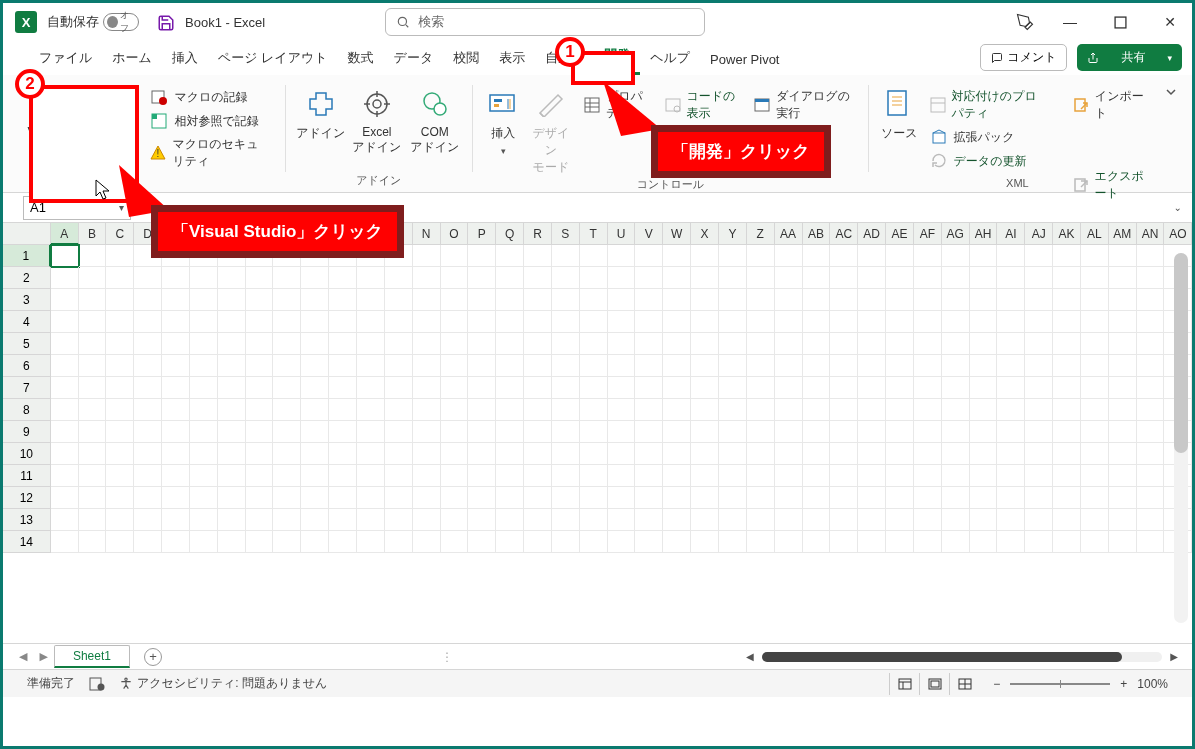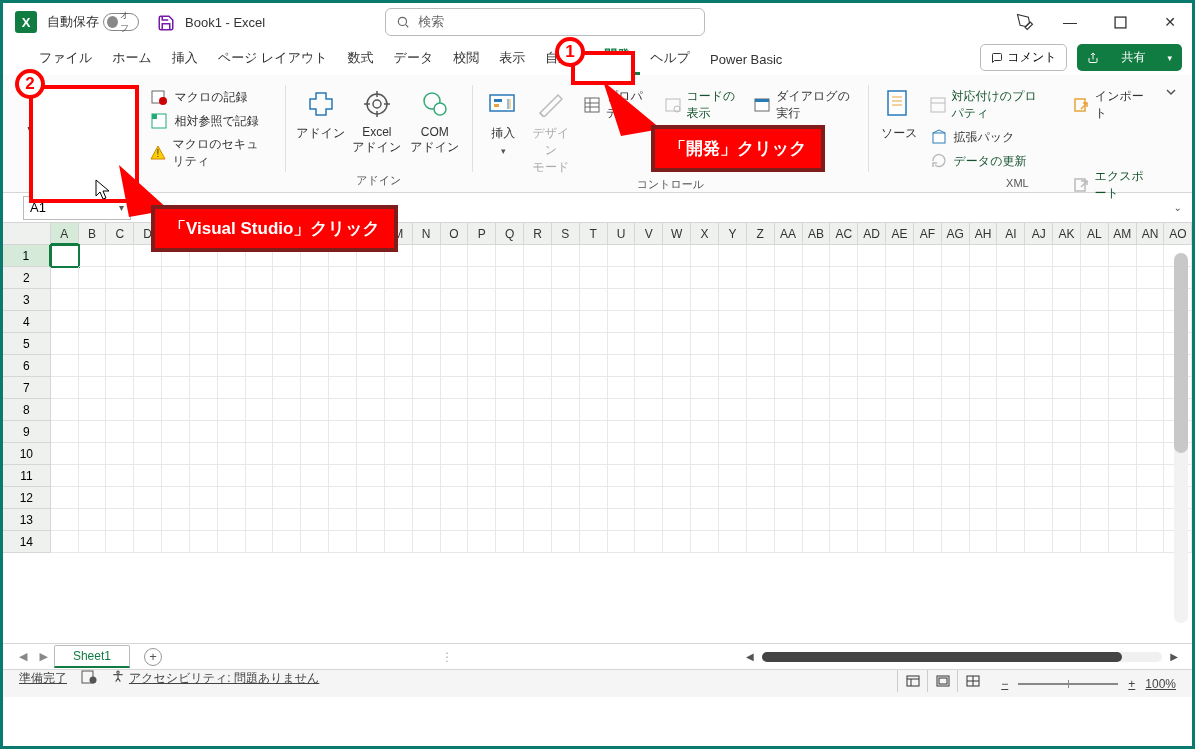--- a/index.html
+++ b/index.html
@@ -65,31 +65,31 @@
 .sheettabs .nav { color: #888; margin: 0 6px; font-size: 11px;}
 .sheettabs .tab { padding: 3px 18px; border: 1px solid #bbb; border-bottom: 2px solid #107c41; background: #fff; color: #107c41; border-radius: 2px 2px 0 0; }
 .sheettabs .add { margin-left: 14px; width: 18px; height: 18px; border: 1px solid #999; border-radius: 50%; display: flex; align-items: center; justify-content: center; font-size: 13px; color: #555;}
 .sheettabs .hscroll { margin-left: auto; width: 440px; display: flex; align-items: center; gap: 4px;}
 .sheettabs .hscroll .track { flex: 1; height: 10px; background: #f0f0f0; border-radius: 6px; position: relative;}
 .sheettabs .hscroll .thumb { width: 360px; height: 10px; background: #444; border-radius: 6px;}
 .sheettabs .hscroll .arrow { font-size: 10px; color: #555; padding: 0 4px;}
 .sheettabs .grip { margin: 0 10px; color: #aaa; }
 
 
-.statusbar { height: 28px; display: flex; background: #f5f5f5; border-top: 1px solid #d6d6d6; font-size: 12px; padding: 0 16px; color: #444; text-decoration: underline;}
+.statusbar { height: 28px; display: flex; align-items: center; background: #f5f5f5; border-top: 1px solid #d6d6d6; font-size: 12px; padding: 0 24px; color: #444;}
 .statusbar .views { margin-left: auto; display: flex; gap: 0;}
 .statusbar .viewbtn { width: 30px; height: 22px; border-left: 1px solid #ccc; display: flex; align-items: center; justify-content: center;}
 .statusbar .zoom { display: flex; align-items: center; gap: 10px; margin-left: 14px;}
 .statusbar .zoom .track { width: 100px; height: 2px; background: #888; position: relative;}
 .statusbar .zoom .track .tick { position: absolute; left: 50%; top: -3px; width: 1px; height: 8px; background: #888;}
 
 
 .callout-box { position: absolute; background: #fff; border: 4px solid #ff0000; }
 .callout-num { position: absolute; width: 30px; height: 30px; background: #fff; border: 4px solid #ff0000; border-radius: 50%; display: flex; align-items: center; justify-content: center; font-weight: bold; color: #ff0000; font-size: 17px;}
-.callout-label { position: absolute; background: #ff0000; color: #fff; font-weight: bold; font-size: 17px; padding: 8px 14px; border: 4px solid #7f1d1d;}
+.callout-label { position: absolute; background: #ff0000; color: #fff; font-weight: bold; font-size: 17px; padding: 8px 14px; border: 7px solid #7f1d1d;}
 
 svg { display: block; }
 .cursor-arrow { position: absolute; width: 18px; height: 22px; }
 </style>
 </head>
 <body>
 
 <div class="titlebar">
   <div class="app-icon">
       <span>X</span>
@@ -138,21 +138,21 @@
   <div class="tab">ホーム</div>
   <div class="tab">挿入</div>
   <div class="tab">ページ レイアウト</div>
   <div class="tab">数式</div>
   <div class="tab">データ</div>
   <div class="tab">校閲</div>
   <div class="tab">表示</div>
   <div class="tab">自動化</div>
   <div class="tab active">開発</div>
   <div class="tab">ヘルプ</div>
-  <div class="tab">Power Basic</div>
+  <div class="tab">Power Pivot</div>
   <div class="right-actions">
     <div class="btn-comment">
         <svg width="12" height="12" viewBox="0 0 24 24" fill="none" stroke="#333" stroke-width="2">
           <path d="M21 15a2 2 0 0 1-2 2H7l-4 4V5a2 2 0 0 1 2-2h14a2 2 0 0 1 2 2z"></path>
         </svg>
         <span>コメント</span>
       </div>
     <div class="btn-share">
         <svg width="12" height="12" viewBox="0 0 24 24" fill="none" stroke="#fff" stroke-width="2">
           <path d="M4 12v7a2 2 0 0 0 2 2h12a2 2 0 0 0 2-2v-7"></path>

